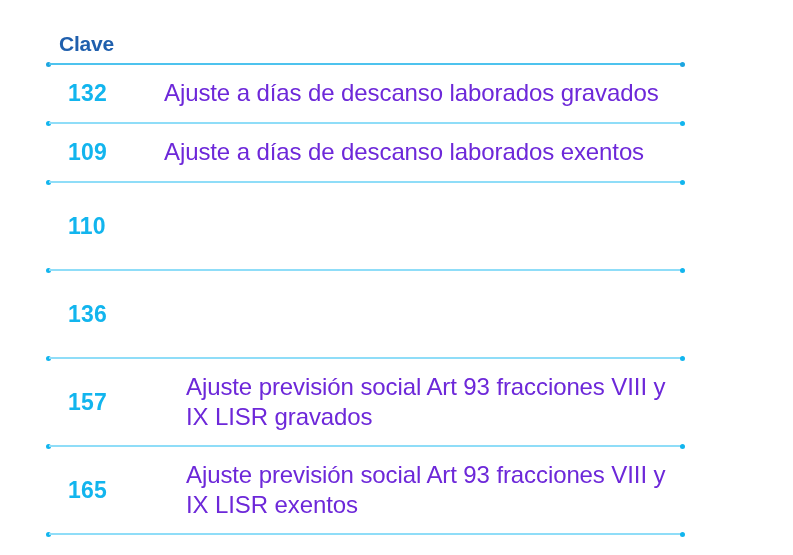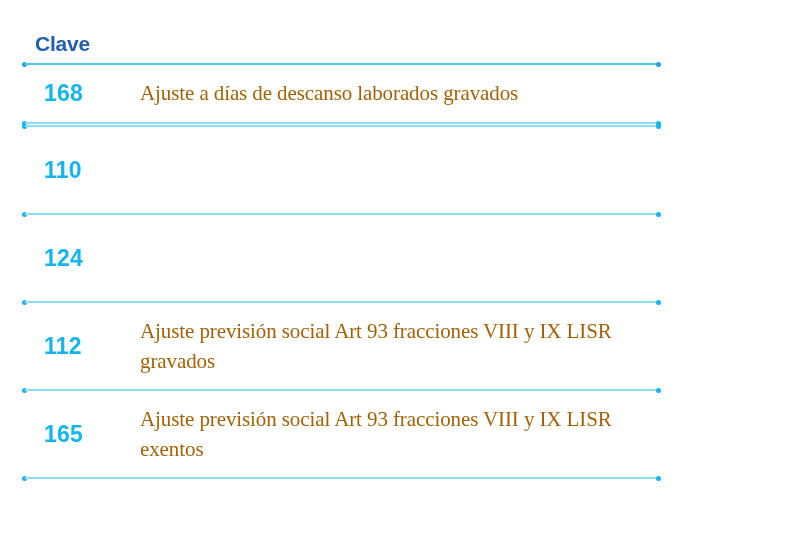--- a/index.html
+++ b/index.html
@@ -15,20 +15,21 @@
     font-family: "Liberation Sans", "DejaVu Sans", sans-serif;
     -webkit-font-smoothing: antialiased;
   }
 
   .table-wrap {
     position: relative;
     width: 683px;
     height: 555px;
     box-sizing: border-box;
     padding: 0;
+    margin-left: 24px;
   }
 
   
   .thead {
     display: flex;
     align-items: flex-end;
     height: 62px;
     box-sizing: border-box;
     padding: 0 22px 6px 22px;
   }
@@ -88,103 +89,106 @@
     display: flex;
     flex-direction: column;
   }
   .row {
     display: flex;
     align-items: center;
     box-sizing: border-box;
     padding: 0 22px;
     min-height: 56px;
   }
-  .row.tall { min-height: 85px; }
+  .row.tall { min-height: 85px; gap: 22px; }
 
   .cell-clave {
     width: 104px;
     flex: 0 0 104px;
     box-sizing: border-box;
     padding-left: 22px;
     color: #12B5EE;
     font-weight: 700;
     font-size: 23px;
     line-height: 26px;
     letter-spacing: 0.2px;
   }
   .cell-desc {
     flex: 1 1 auto;
     box-sizing: border-box;
     padding-left: 14px;
     padding-right: 14px;
-    color: #a16207;
+    color: #6d28d9;
     font-weight: 400;
-    font-size: 21px;
+    font-size: 24px;
     line-height: 30px;
     letter-spacing: -0.1px;
-    font-family: Liberation Serif, serif;
   }
 </style>
 </head>
 <body>
 
 <div class="table-wrap">
 
   <div class="thead">
     <div class="th th-clave">Clave</div>
   </div>
 
   <div class="rule strong">
     <span class="dot left"></span>
     <span class="line"></span>
     <span class="dot right"></span>
   </div>
 
   <div class="tbody">
 
     <div class="row">
-      <div class="cell-clave">168</div>
+      <div class="cell-clave">132</div>
       <div class="cell-desc">Ajuste a días de descanso laborados gravados</div>
     </div>
 
     <div class="rule">
       <span class="dot left"></span>
       <span class="line"></span>
       <span class="dot right"></span>
     </div>
 
+    <div class="row">
+      <div class="cell-clave">109</div>
+      <div class="cell-desc">Ajuste a días de descanso laborados exentos</div>
+    </div>
 
     <div class="rule">
       <span class="dot left"></span>
       <span class="line"></span>
       <span class="dot right"></span>
     </div>
 
     <div class="row tall">
       <div class="cell-clave">110</div>
     </div>
 
     <div class="rule">
       <span class="dot left"></span>
       <span class="line"></span>
       <span class="dot right"></span>
     </div>
 
     <div class="row tall">
-      <div class="cell-clave">124</div>
-    </div>
-
-    <div class="rule">
-      <span class="dot left"></span>
-      <span class="line"></span>
-      <span class="dot right"></span>
-    </div>
-
-    <div class="row tall">
-      <div class="cell-clave">112</div>
+      <div class="cell-clave">136</div>
+    </div>
+
+    <div class="rule">
+      <span class="dot left"></span>
+      <span class="line"></span>
+      <span class="dot right"></span>
+    </div>
+
+    <div class="row tall">
+      <div class="cell-clave">157</div>
       <div class="cell-desc">Ajuste previsión social Art 93 fracciones VIII y IX LISR gravados</div>
     </div>
 
     <div class="rule">
       <span class="dot left"></span>
       <span class="line"></span>
       <span class="dot right"></span>
     </div>
 
     <div class="row tall">

